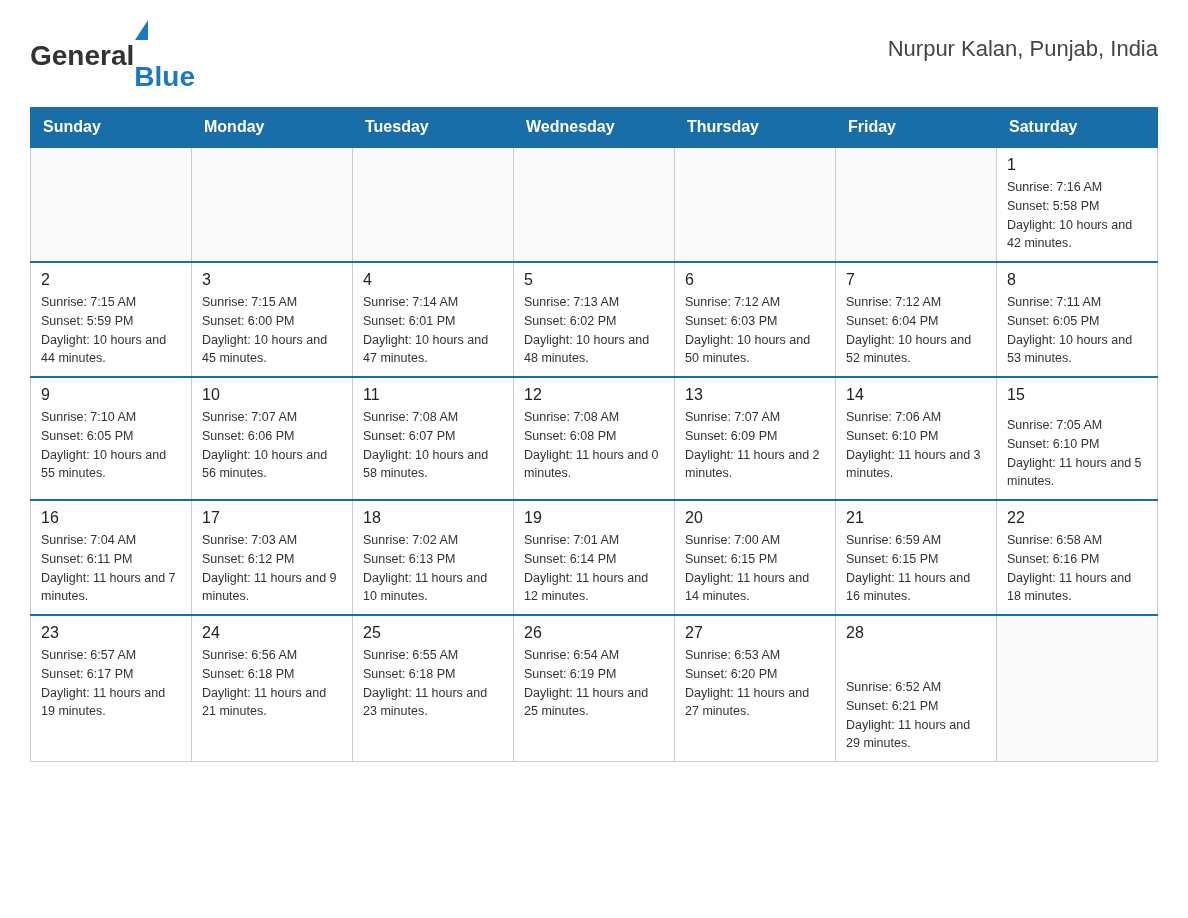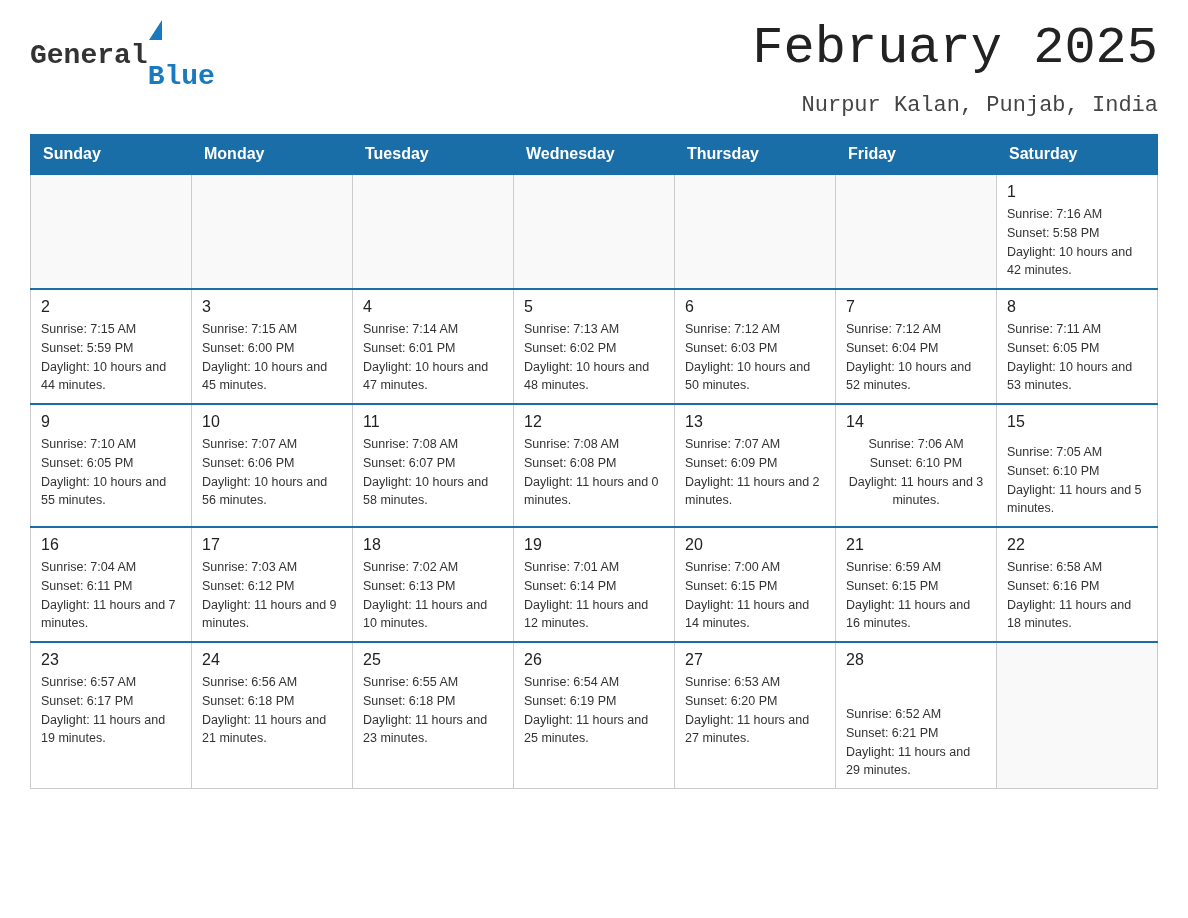--- a/index.html
+++ b/index.html
@@ -8,21 +8,20 @@
       background: #fff;
       padding: 20px 30px;
       width: 1188px;
       min-height: 918px;
     }
     .header {
       display: flex;
       justify-content: space-between;
       align-items: flex-start;
       margin-bottom: 16px;
-      font-family: Liberation Mono, monospace;
     }
     .logo-area {
       display: flex;
       flex-direction: column;
     }
     .title-area {
       text-align: right;
     }
     .month-title {
       font-size: 52px;
@@ -117,21 +116,20 @@
   <div class="logo-area">
     <div class="logo-container">
       <span class="general-text">General</span>
       <div class="logo-right">
         <span class="blue-triangle"></span>
         <span class="blue-word">Blue</span>
       </div>
     </div>
   </div>
   <div class="title-area">
-    <div class="month-title">February 2025</div>
     <div class="location-title">Nurpur Kalan, Punjab, India</div>
   </div>
 </div>
 
 <table class="calendar-table">
   <thead>
     <tr>
     <th>Sunday</th>
         <th>Monday</th>
         <th>Tuesday</th>
@@ -226,21 +224,21 @@
 Daylight: 11 hours and 0 minutes.</div>
         </td>
         <td>
           <span class="day-number">13</span>
           <div class="day-info" style="white-space: pre-line;">Sunrise: 7:07 AM
 Sunset: 6:09 PM
 Daylight: 11 hours and 2 minutes.</div>
         </td>
         <td>
           <span class="day-number">14</span>
-          <div class="day-info" style="white-space: pre-line; text-align: center;">Sunrise: 7:06 AM
+          <div class="day-info" style="white-space: pre-line;">Sunrise: 7:06 AM
 Sunset: 6:10 PM
 Daylight: 11 hours and 3 minutes.</div>
         </td>
         <td>
           <span class="day-number">15</span>
           <div class="day-info" style="white-space: pre-line; margin-top: 12px;">Sunrise: 7:05 AM
 Sunset: 6:10 PM
 Daylight: 11 hours and 5 minutes.</div>
         </td>
       </tr>

